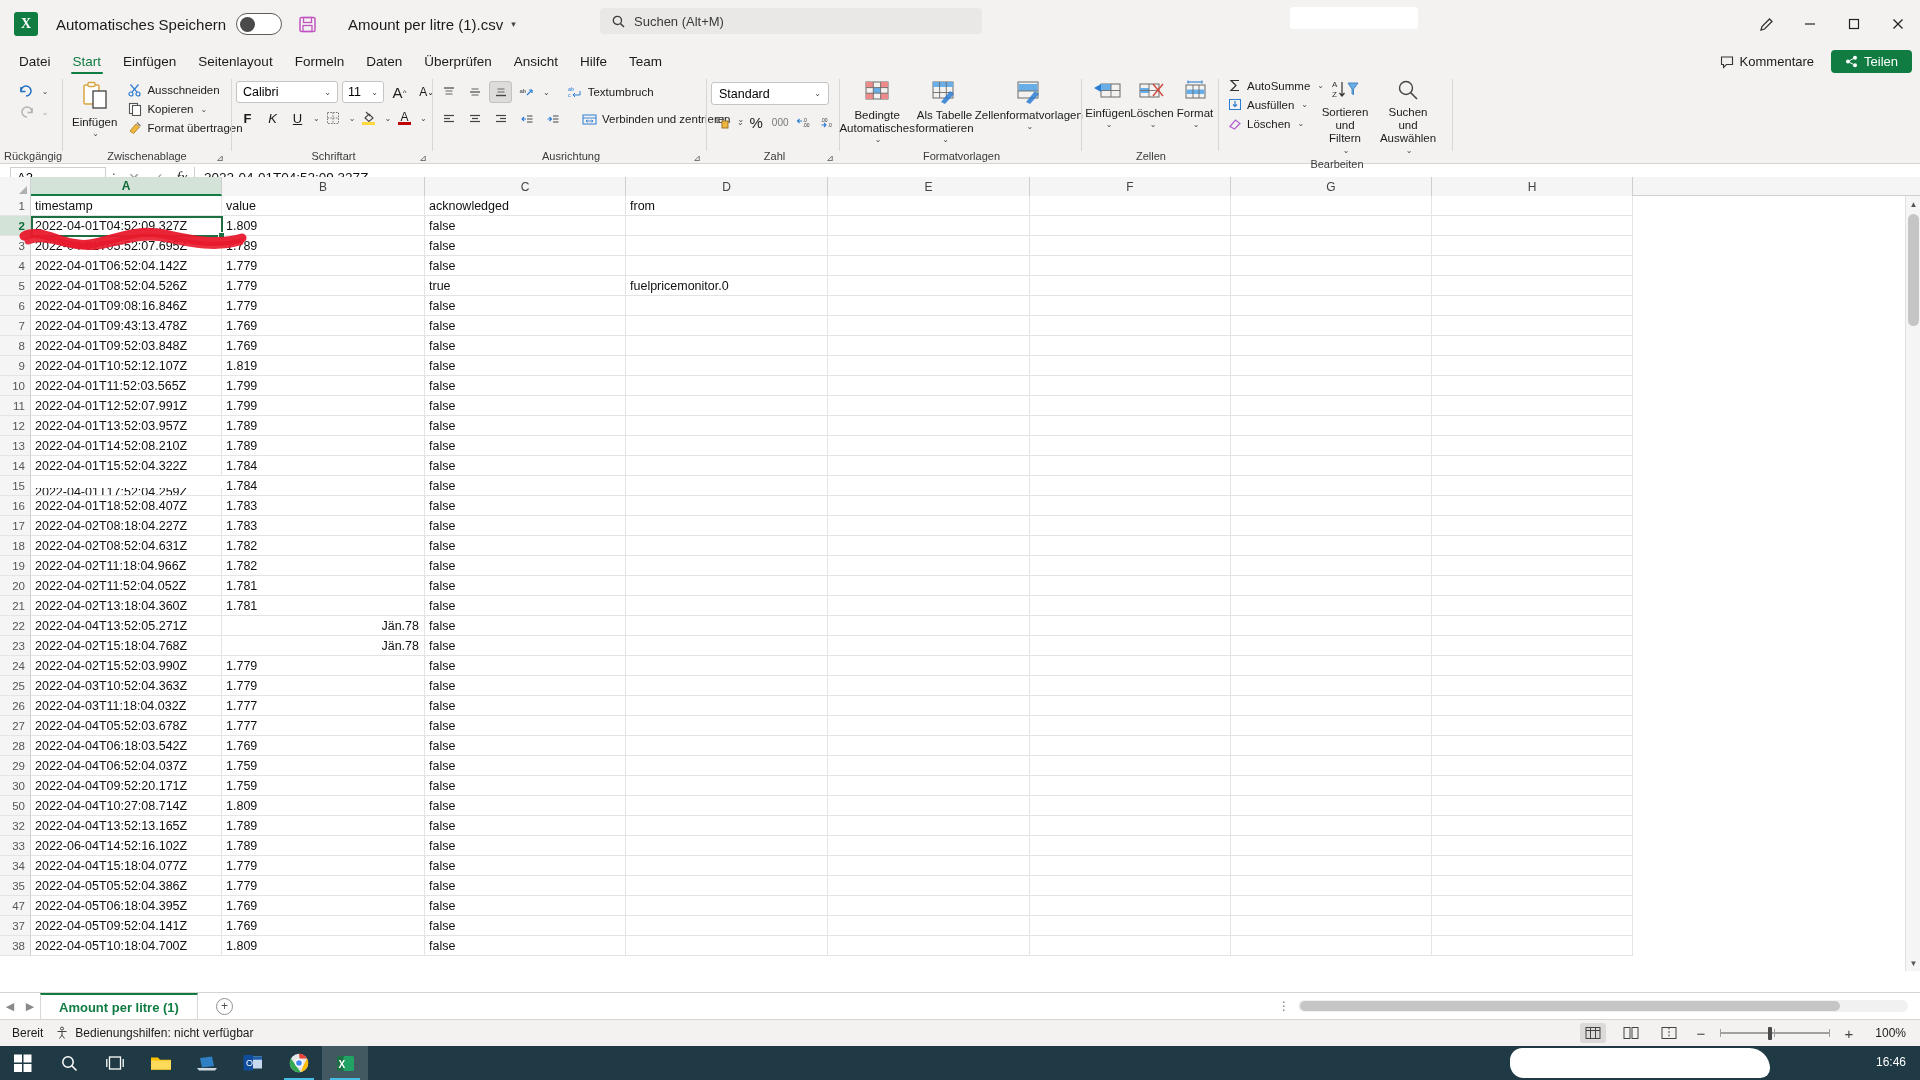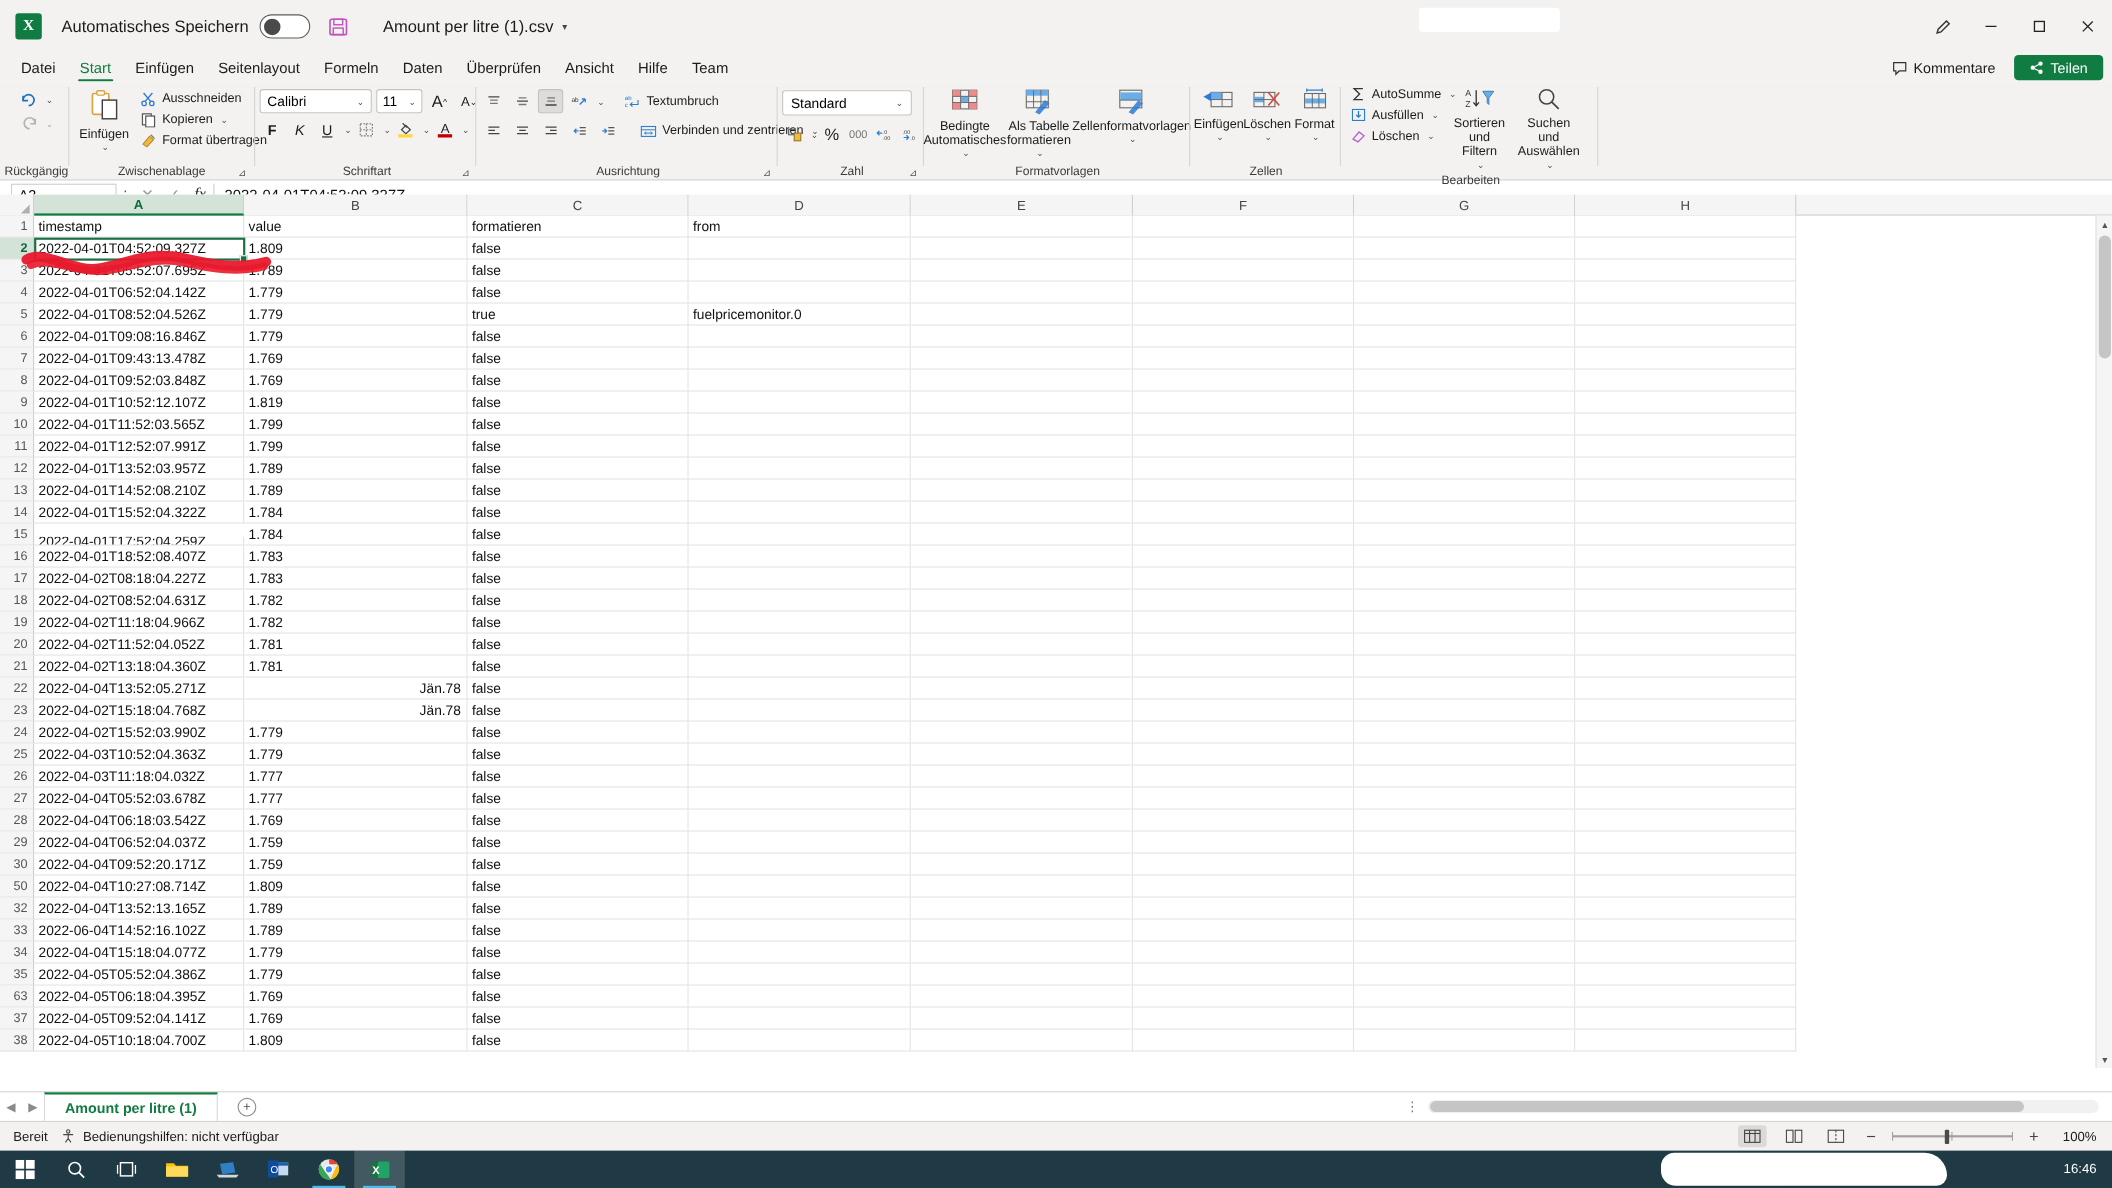--- a/index.html
+++ b/index.html
@@ -310,20 +310,27 @@
     <div class="tb-save-icon">
       <svg width="19" height="19" viewBox="0 0 19 19">
           <rect x="2" y="2.5" width="15" height="14" rx="1.6" fill="none" stroke="#c154c1" stroke-width="1.5"></rect>
           <rect x="5.5" y="2.5" width="8" height="5" fill="none" stroke="#c154c1" stroke-width="1.3"></rect>
           <rect x="5" y="10.5" width="9" height="6" fill="none" stroke="#c154c1" stroke-width="1.3"></rect>
         </svg>
     </div>
     <div class="tb-filename">
       <span>Amount per litre (1).csv</span>
       <span class="caret">▾</span>
+    </div>
+    <div class="searchbox">
+      <svg width="13" height="13" viewBox="0 0 13 13">
+          <circle cx="5.4" cy="5.4" r="4.1" fill="none" stroke="#3a3a3a" stroke-width="1.3"></circle>
+          <line x1="8.4" y1="8.4" x2="12" y2="12" stroke="#3a3a3a" stroke-width="1.4"></line>
+        </svg>
+      <span class="ph">Suchen (Alt+M)</span>
     </div>
     <div class="tb-win-placeholder"></div>
     <div class="tb-right">
       <div class="tb-btn">
         <svg width="17" height="17" viewBox="0 0 17 17">
             <path d="M3 14 L4 10.5 L11.5 3 L14 5.5 L6.5 13 Z" fill="none" stroke="#333" stroke-width="1.3"></path>
           </svg>
       </div>
       <div class="tb-btn">
         <svg width="12" height="12" viewBox="0 0 12 12">
@@ -806,21 +813,21 @@
         <div class="ch" style="width: 202px; flex-basis: 202px;">E</div>
         <div class="ch" style="width: 201px; flex-basis: 201px;">F</div>
         <div class="ch" style="width: 201px; flex-basis: 201px;">G</div>
         <div class="ch" style="width: 201px; flex-basis: 201px;">H</div>
       </div>
     <div class="gridbody" id="gridbody">
         <div class="row">
           <div class="rh">1</div>
           <div class="cell" style="width: 191px; flex-basis: 191px; text-align: right;">timestamp</div>
           <div class="cell" style="width: 203px; flex-basis: 203px;">value</div>
-          <div class="cell" style="width: 201px; flex-basis: 201px;">formatieren</div>
+          <div class="cell" style="width: 201px; flex-basis: 201px;">acknowledged</div>
           <div class="cell" style="width: 202px; flex-basis: 202px;">from</div>
           <div class="cell" style="width: 202px; flex-basis: 202px;"></div>
           <div class="cell" style="width: 201px; flex-basis: 201px;"></div>
           <div class="cell" style="width: 201px; flex-basis: 201px;"></div>
           <div class="cell" style="width: 201px; flex-basis: 201px;"></div>
         </div>
         <div class="row">
           <div class="rh sel">2</div>
           <div class="cell" style="width: 191px; flex-basis: 191px;">2022-04-01T04:52:09.327Z</div>
           <div class="cell" style="width: 203px; flex-basis: 203px;">1.809</div>
@@ -1188,21 +1195,21 @@
           <div class="cell" style="width: 191px; flex-basis: 191px;">2022-04-05T05:52:04.386Z</div>
           <div class="cell" style="width: 203px; flex-basis: 203px;">1.779</div>
           <div class="cell" style="width: 201px; flex-basis: 201px;">false</div>
           <div class="cell" style="width: 202px; flex-basis: 202px;"></div>
           <div class="cell" style="width: 202px; flex-basis: 202px;"></div>
           <div class="cell" style="width: 201px; flex-basis: 201px;"></div>
           <div class="cell" style="width: 201px; flex-basis: 201px;"></div>
           <div class="cell" style="width: 201px; flex-basis: 201px;"></div>
         </div>
         <div class="row">
-          <div class="rh">63</div>
+          <div class="rh">47</div>
           <div class="cell" style="width: 191px; flex-basis: 191px;">2022-04-05T06:18:04.395Z</div>
           <div class="cell" style="width: 203px; flex-basis: 203px;">1.769</div>
           <div class="cell" style="width: 201px; flex-basis: 201px;">false</div>
           <div class="cell" style="width: 202px; flex-basis: 202px;"></div>
           <div class="cell" style="width: 202px; flex-basis: 202px;"></div>
           <div class="cell" style="width: 201px; flex-basis: 201px;"></div>
           <div class="cell" style="width: 201px; flex-basis: 201px;"></div>
           <div class="cell" style="width: 201px; flex-basis: 201px;"></div>
         </div>
         <div class="row">

